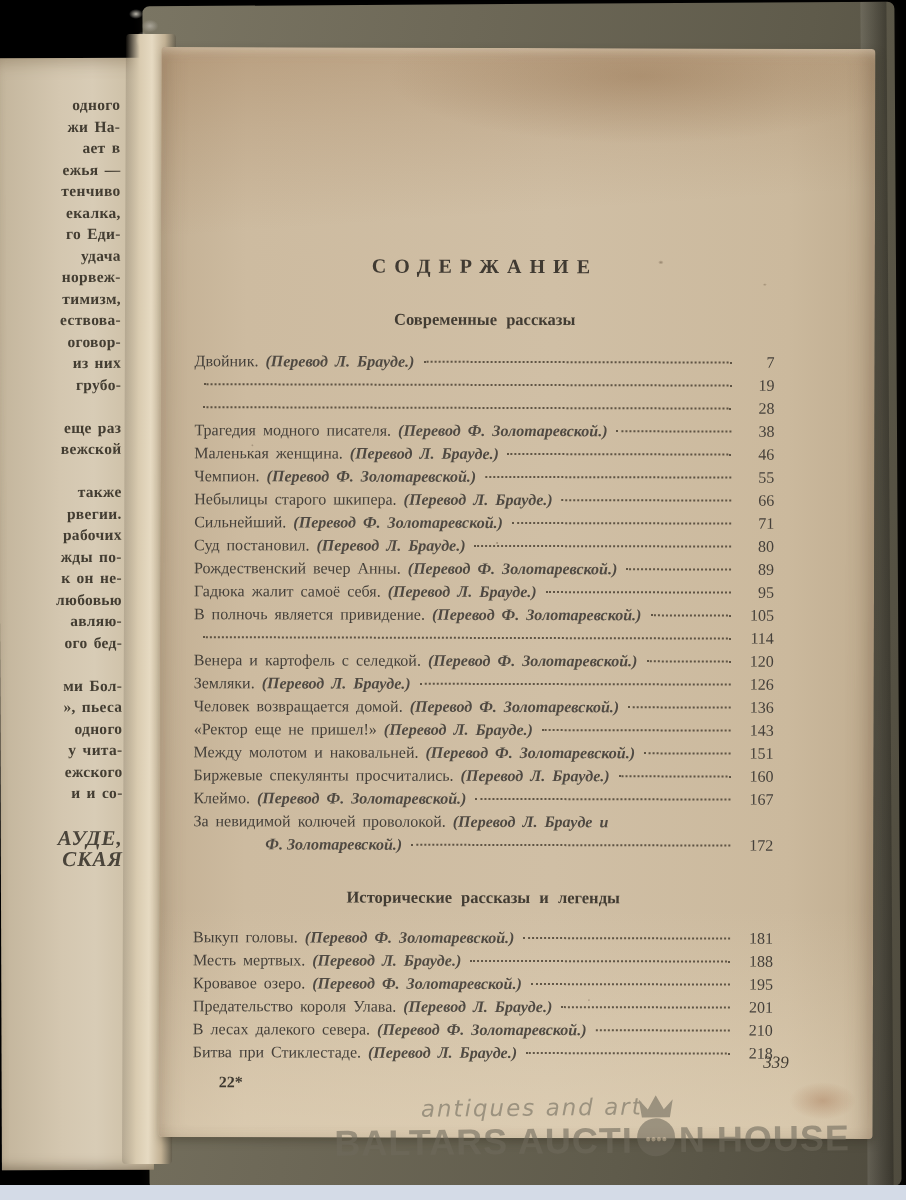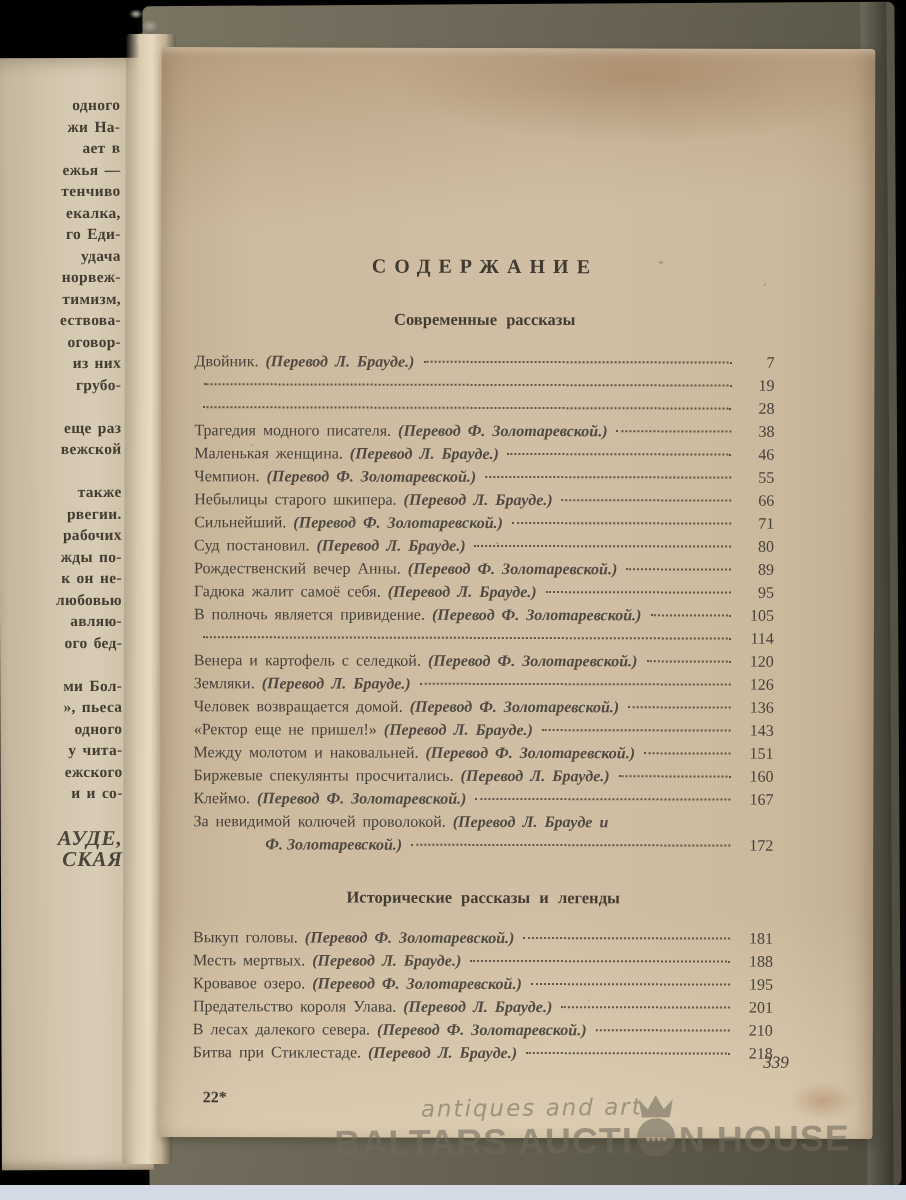--- a/index.html
+++ b/index.html
@@ -94,21 +94,21 @@
 
   .toc-row{display:flex;align-items:baseline;white-space:nowrap;}
   .toc-row.cont{padding-left:72px;}
   .etext{word-spacing:3px;}
   .etr{font-style:italic;font-weight:bold;opacity:.92;}
   .leader{flex:1 1 auto;min-width:6px;margin:0 7px 0 9px;
     border-bottom:2px dotted rgba(64,55,42,.78);transform:translateY(-4px);}
   .no-leader{flex:1 1 auto;}
   .pg{width:36px;text-align:right;flex:0 0 auto;}
 
-  .sig-mark{position:absolute;left:44px;top:1026px;font-size:16px;font-weight:bold;color:#3e3930;margin-top:15px;}
+  .sig-mark{position:absolute;left:60px;top:1026px;font-size:16px;font-weight:bold;color:#3e3930;}
   .folio{position:absolute;right:84px;top:1004px;font-size:17px;font-style:italic;font-weight:normal;color:#443e35;}
 
   
   .watermark{
     position:absolute;left:318px;top:1094px;width:548px;z-index:6;
     text-align:center;color:#6f6a5c;opacity:.58;transform:rotate(-0.6deg);
     font-family:"Liberation Sans","DejaVu Sans",sans-serif;pointer-events:none;
   }
   .wm-tagline{font-style:italic;font-size:23px;letter-spacing:2px;padding-right:120px;
     font-family:"DejaVu Sans","Liberation Sans",sans-serif;}

